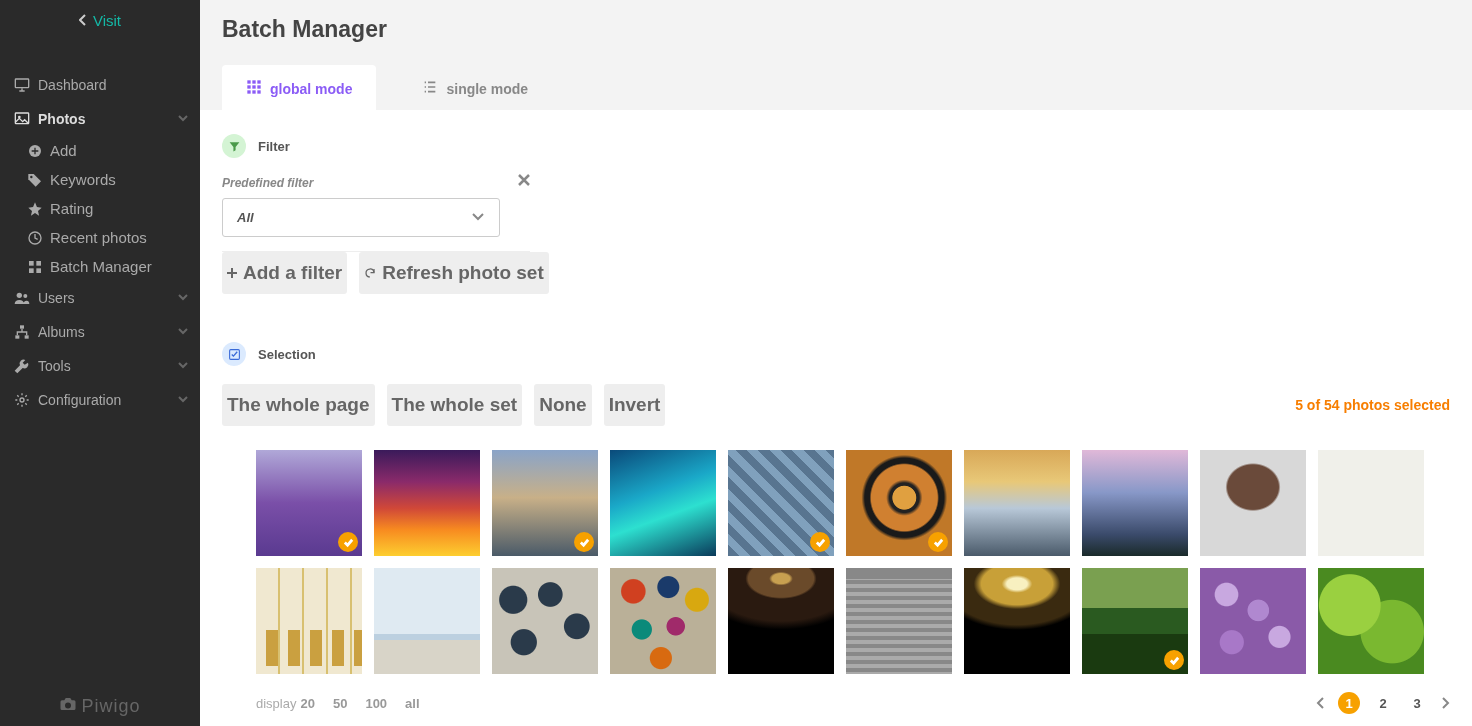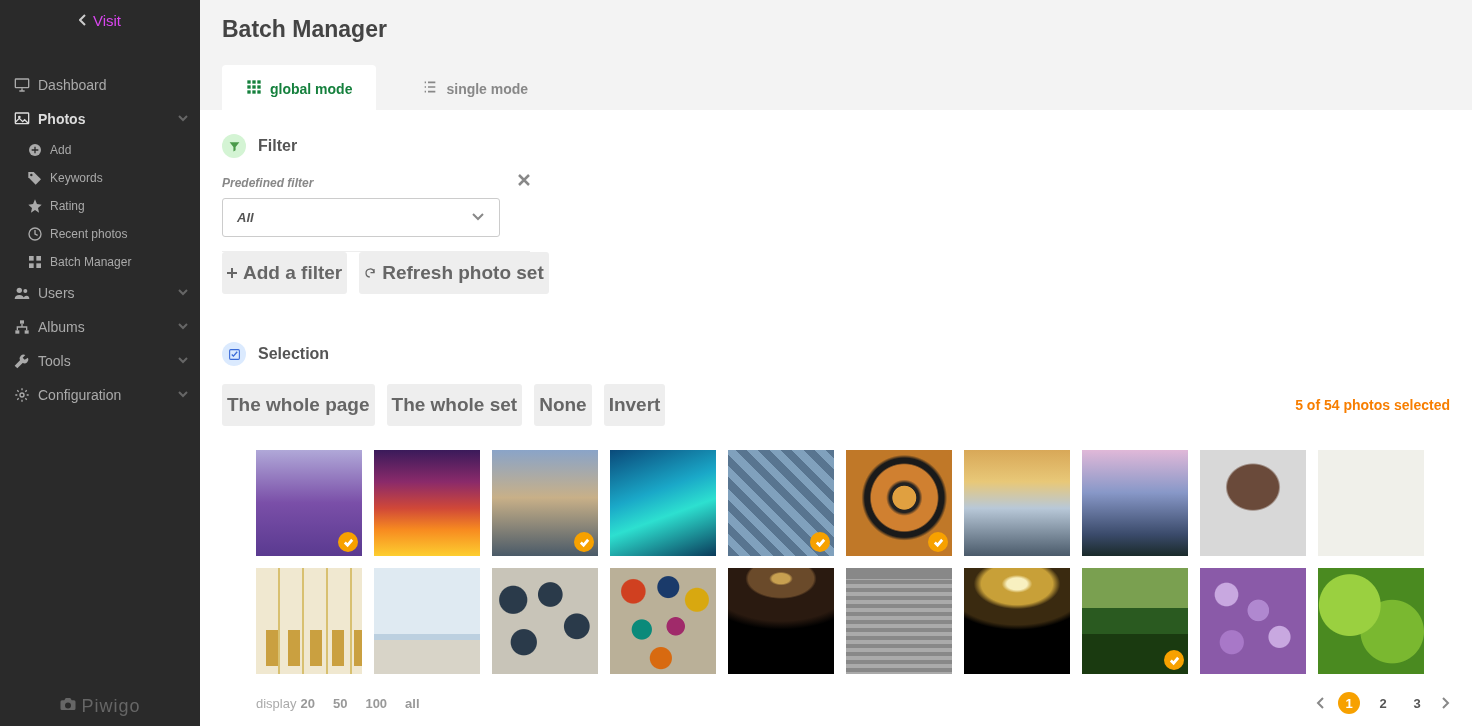--- a/index.html
+++ b/index.html
@@ -1,48 +1,48 @@
 <!DOCTYPE html>
 <html><head>
 <meta charset="utf-8">
 <style>
 * { margin: 0; padding: 0; box-sizing: border-box; }
 body { font-family: -apple-system, BlinkMacSystemFont, "Segoe UI", Arial, sans-serif; font-size: 13px; background: #f3f3f3; color: #444; width: 1472px; height: 726px; overflow: hidden; display: flex; }
 
 
 .sidebar { width: 200px; background: #2a2a2a; color: #aaa; display: flex; flex-direction: column; height: 100%; flex-shrink: 0; }
-.visit-bar { height: 40px; display: flex; align-items: center; justify-content: center; color: #d946ef; font-size: 15px; cursor: pointer; }
+.visit-bar { height: 40px; display: flex; align-items: center; justify-content: center; color: #14b8a6; font-size: 15px; cursor: pointer; }
 .visit-bar svg { margin-right: 6px; }
 .menu { flex: 1; padding-top: 28px; }
 .menu-item { display: flex; align-items: center; padding: 9px 12px; color: #aaa; cursor: pointer; font-size: 14px; }
 .menu-item.active { color: #ddd; font-weight: 600; }
 .menu-item .mi-icon { width: 20px; display: inline-flex; align-items: center; justify-content: center; margin-right: 6px; fill: currentColor; }
 .menu-item .chev { margin-left: auto; color: #666; font-size: 12px; }
 .submenu { padding-left: 14px; }
-.submenu .menu-item { font-size: 12px; padding: 6px 12px; }
+.submenu .menu-item { font-size: 15px; padding: 6px 12px; }
 .submenu .mi-icon { width: 18px; font-size: 12px; }
 .logo { height: 40px; display: flex; align-items: center; justify-content: center; color: #666; font-size: 18px; letter-spacing: 1px; }
 .logo .cam { margin-right: 4px; }
 
 
 .main { flex: 1; background: #f3f3f3; display: flex; flex-direction: column; overflow: hidden; }
 .page-title { padding: 16px 22px 22px; font-size: 23px; color: #444; font-weight: 600; }
 .tabs { display: flex; padding: 0 22px; gap: 22px; }
 .tab { padding: 14px 24px 12px; font-size: 14px; font-weight: 600; color: #888; cursor: pointer; background: transparent; border-radius: 4px 4px 0 0; display: flex; align-items: center; gap: 8px; }
-.tab.active { background: #fff; color: #15803d; }
+.tab.active { background: #fff; color: #8b5cf6; }
 .tab .ti { fill: currentColor; }
 .content { background: #fff; flex: 1; padding: 24px 22px; overflow: auto; }
 
 
 .section-head { display: flex; align-items: center; gap: 12px; margin-bottom: 18px; }
 .icon-badge { width: 24px; height: 24px; border-radius: 50%; display: flex; align-items: center; justify-content: center; }
 .badge-filter { background: #d4f4d4; }
 .badge-selection { background: #dbeafe; }
 .icon-badge svg { width: 13px; height: 13px; }
-.section-title { font-size: 16px; font-weight: 600; color: #555; }
+.section-title { font-size: 13px; font-weight: 600; color: #555; }
 .filter-box { border-bottom: 1px solid #eee; width: 308px; padding-bottom: 14px; position: relative; font-style: italic; }
 .filter-label { font-size: 12px; color: #888; font-weight: 600; margin-bottom: 8px; }
 .filter-close { position: absolute; right: 0; top: -4px; color: #888; font-size: 16px; cursor: pointer; }
 .select { border: 1px solid #ccc; border-radius: 3px; padding: 10px 14px; font-size: 13px; font-weight: 600; color: #555; display: flex; justify-content: space-between; align-items: center; width: 278px; cursor: pointer; }
 .select .arr { color: #888; }
 .btn-row { display: flex; gap: 12px; margin-bottom: 48px; }
 .btn { background: #eee; border: none; padding: 10px 5px; font-size: 19px; font-weight: 600; color: #666; border-radius: 3px; cursor: pointer; display: inline-flex; align-items: center; gap: 6px; }
 .btn svg { fill: currentColor; }
 
 

